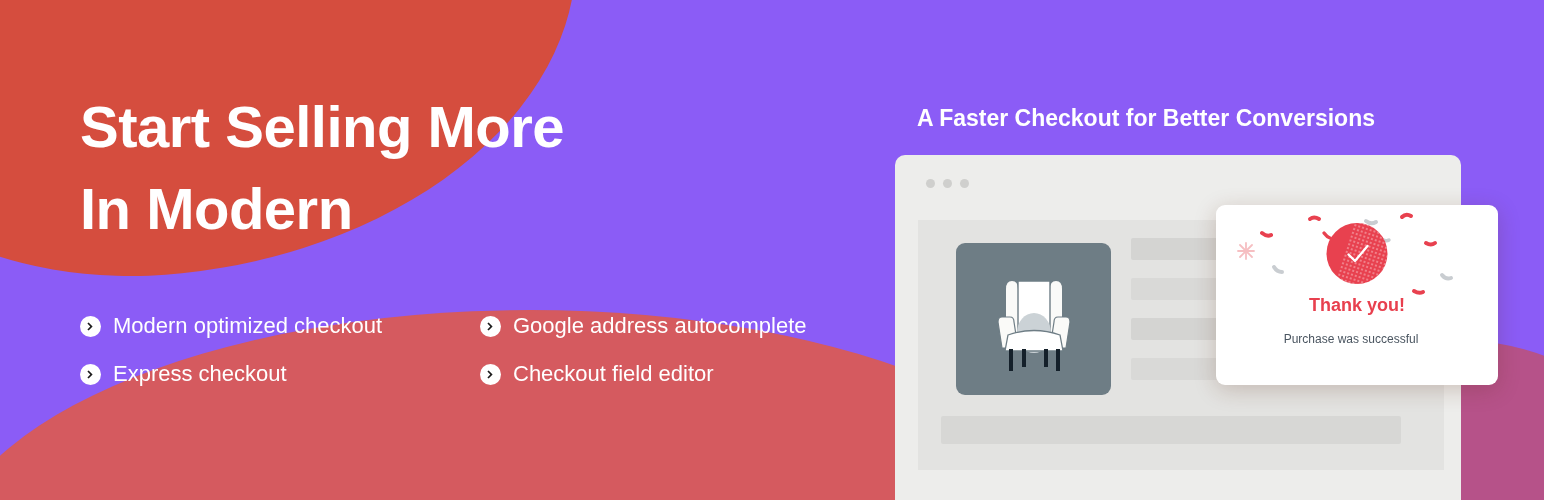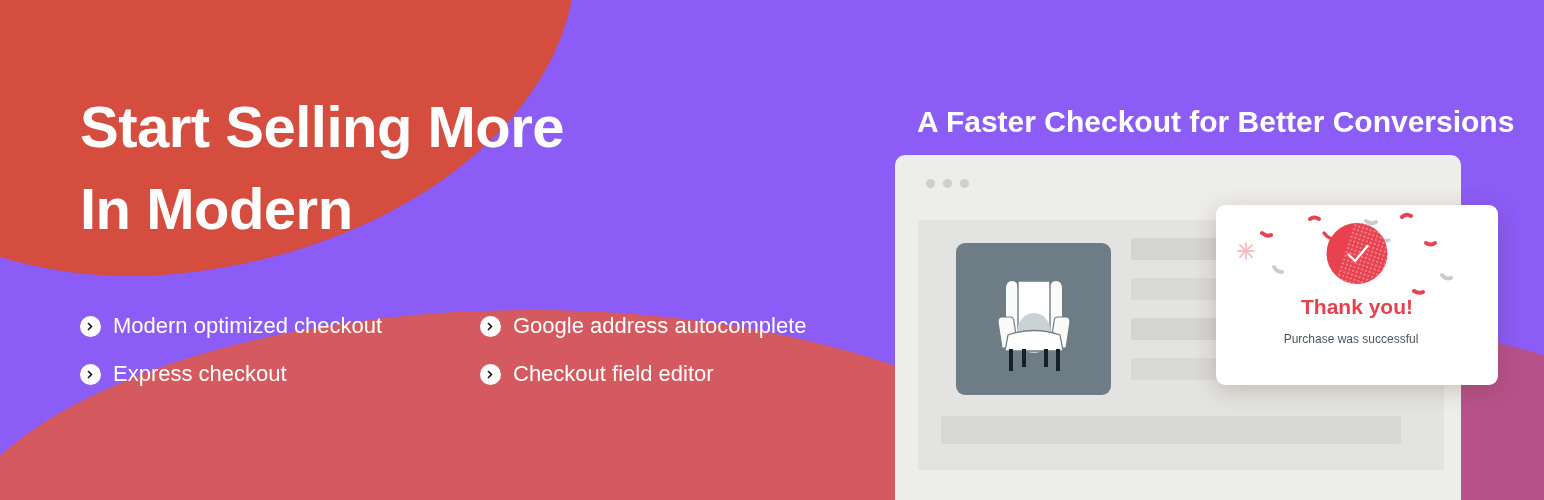--- a/index.html
+++ b/index.html
@@ -89,21 +89,21 @@
   #right-content {
     position:absolute;
     left:895px; top:105px;
     width:649px; height:395px;
     z-index:5;
   }
   #mockup-heading {
     position:absolute;
     left:22px; top:0;
     color:#fff;
-    font-size:30px;
+    font-size:23px;
     font-weight:bold;
     white-space:nowrap;
   }
   #browser-window {
     position:absolute;
     left:0; top:50px;
     width:566px; height:345px;
     background:#EDEDEB;
     border-radius:10px 10px 0 0;
     overflow:hidden;
@@ -179,21 +179,21 @@
   }
   #check-circle svg { position:relative; z-index:2; }
 
   #confetti { position:absolute; inset:0; pointer-events:none; }
 
   #thankyou-title {
     position:absolute;
     left:0; right:0; top:90px;
     text-align:center;
     color:#E8404E;
-    font-size:21px;
+    font-size:18px;
     font-weight:bold;
   }
   #thankyou-sub {
     position:absolute;
     left:0; right:12px; top:127px;
     text-align:center;
     color:#4A5560;
     font-size:12px;
   }
 </style>

